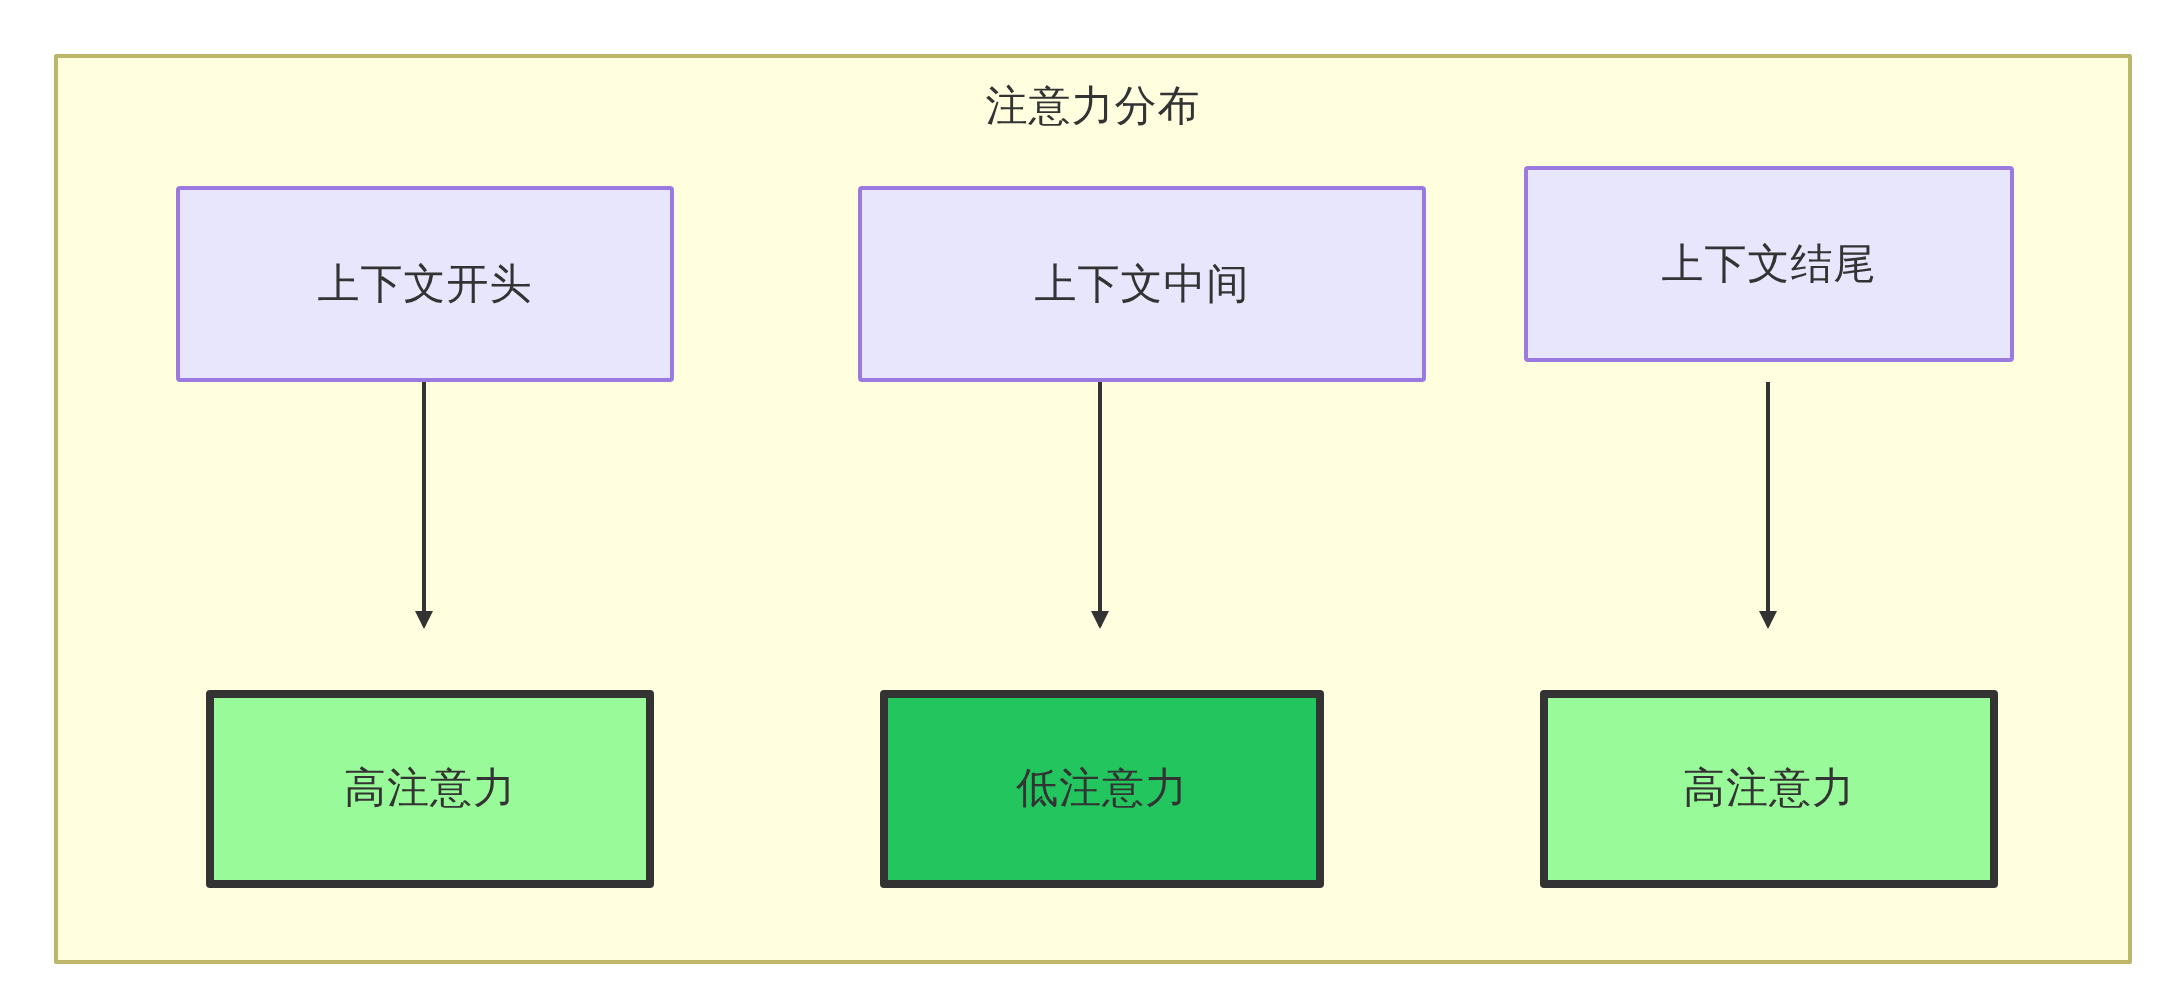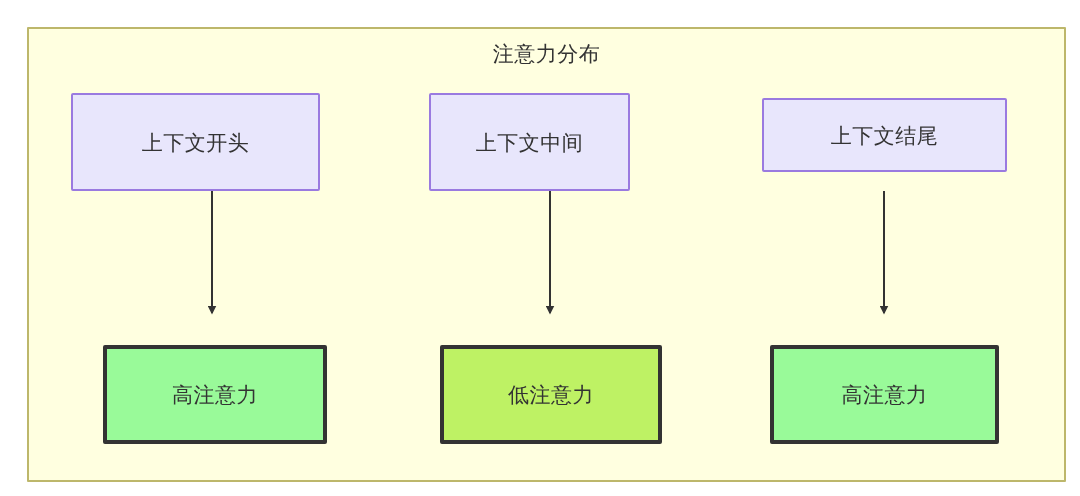--- a/index.html
+++ b/index.html
@@ -69,27 +69,27 @@
     border: 4px solid #333333;
     border-radius: 2px;
     margin-top: 28px;
   }
 
   .node.attention.high {
     background: #99fa99;
   }
 
   .node.attention.low {
-    background: #bef264;
+    background: #22c55e;
   }
 
   
-  #node-context-start  { left: 71px;  top: 93px;  width: 249px; height: 98px; }
-  #node-context-middle { left: 429px; top: 93px;  width: 201px; height: 98px; }
-  #node-context-end    { left: 762px; top: 98px;  width: 245px; height: 74px; }
+  #node-context-start  { left: 88px;  top: 93px;  width: 249px; height: 98px; }
+  #node-context-middle { left: 429px; top: 93px;  width: 284px; height: 98px; }
+  #node-context-end    { left: 762px; top: 83px;  width: 245px; height: 98px; }
 
   
   #node-attention-start  { left: 103px; top: 317px; width: 224px; height: 99px; }
   #node-attention-middle { left: 440px; top: 317px; width: 222px; height: 99px; }
   #node-attention-end    { left: 770px; top: 317px; width: 229px; height: 99px; }
 
   
   .edge-layer {
     position: absolute;
     left: 0;

